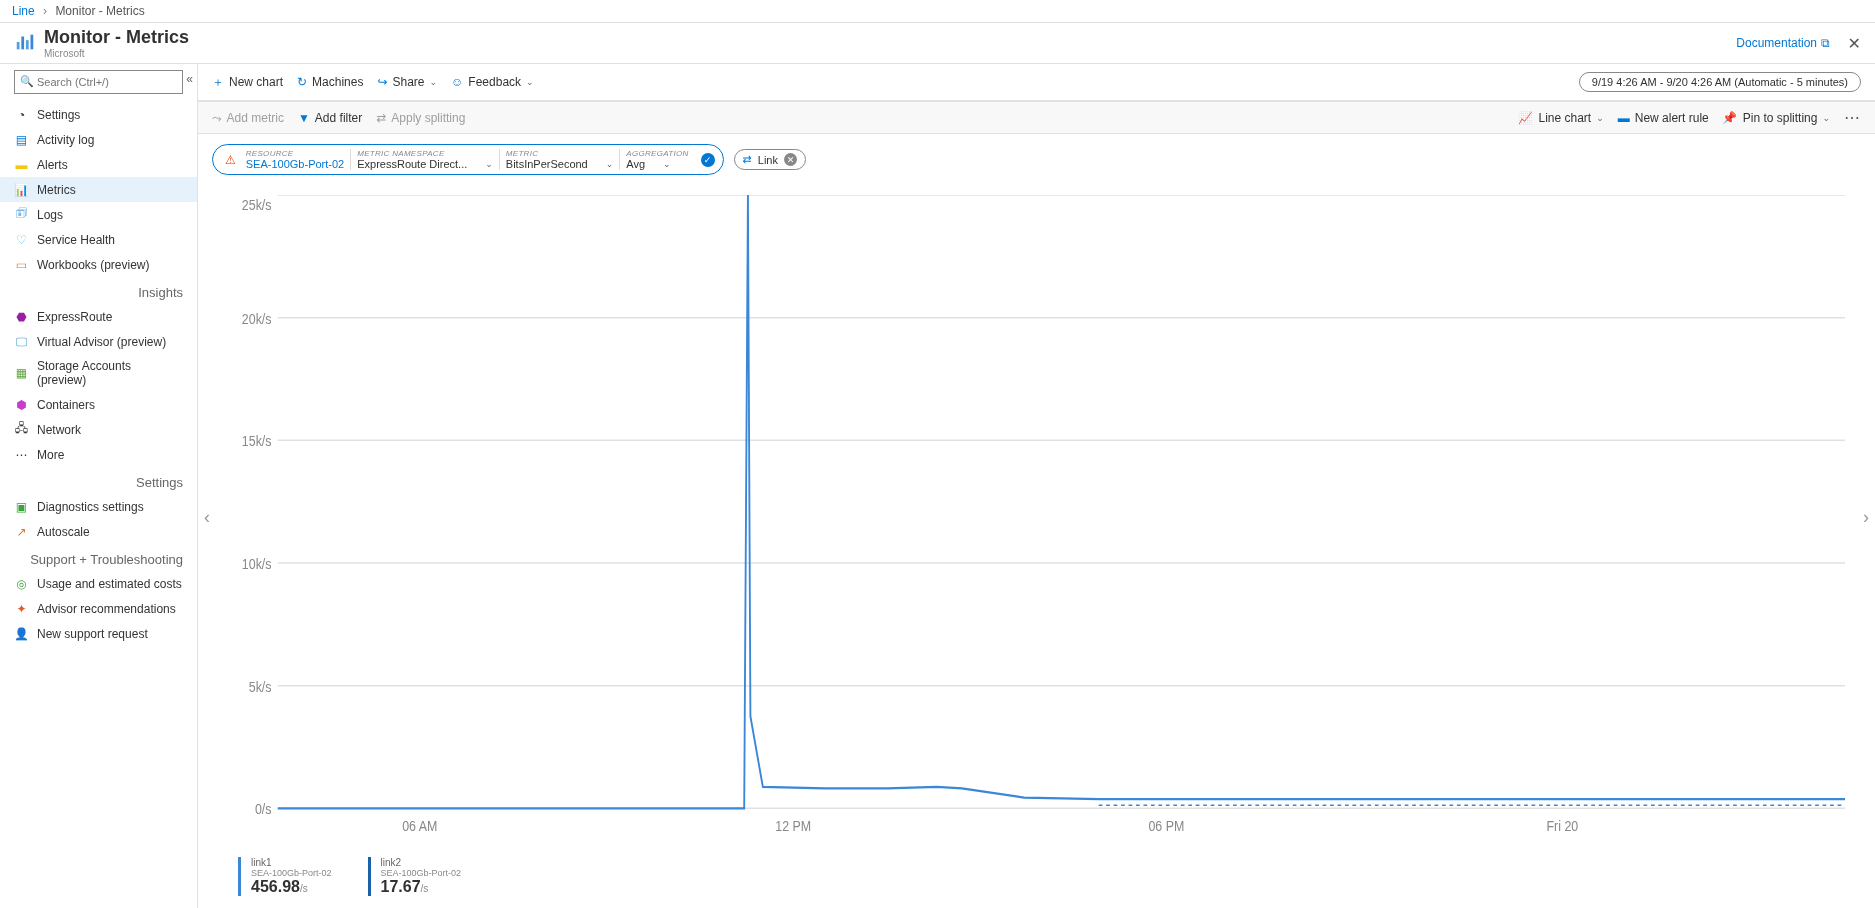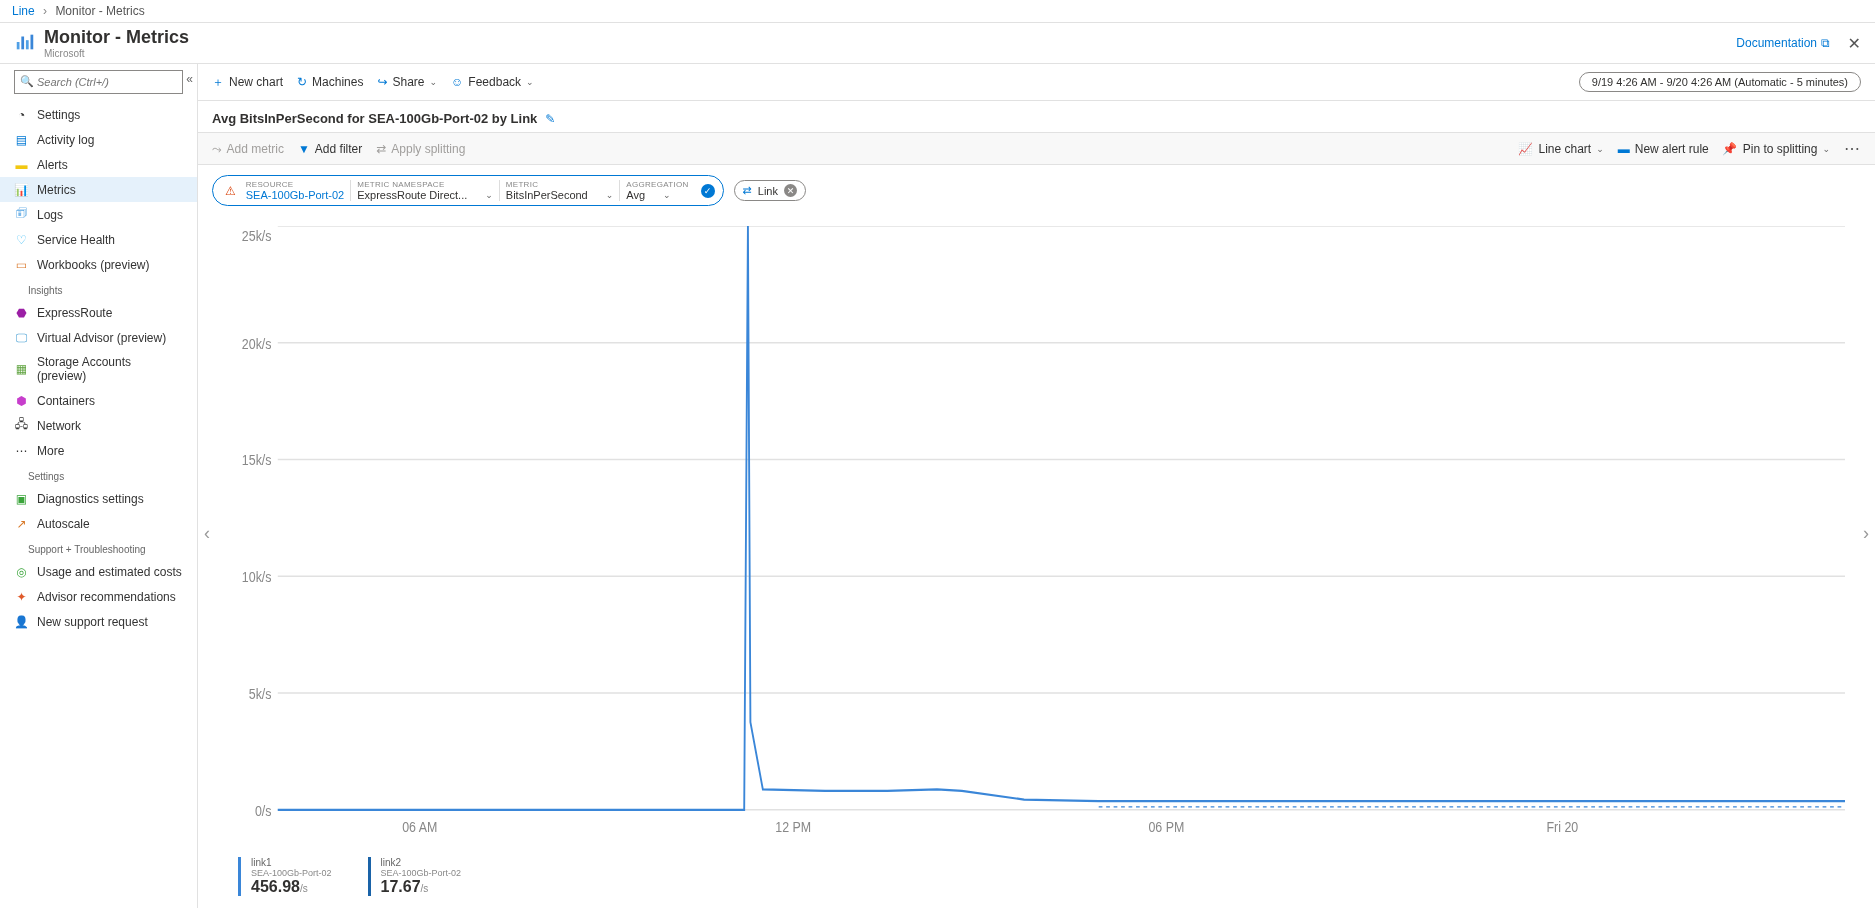--- a/index.html
+++ b/index.html
@@ -18,24 +18,24 @@
 .hdr-sub { font-size: 10px; color: #888; }
 .hdr-spacer { flex: 1; }
 .hdr-link { font-size: 12px; color: #0078d4; cursor: pointer; display: inline-flex; align-items: center; gap: 4px; }
 .hdr-close { margin-left: 18px; font-size: 16px; cursor: pointer; color: #555; }
 
 .body { display: flex; height: calc(100vh - 62px); }
 
 
 .side { width: 198px; border-right: 1px solid #e1e1e1; padding-top: 6px; overflow-y: auto; flex-shrink: 0; position: relative; }
 .searchwrap { padding: 0 14px 8px; position: relative; }
-.search { width: 100%; height: 24px; border: 1px solid #8a8886; padding: 0 6px 0 22px; font-size: 11px; font-style: italic; color: #888; }
+.search { width: 100%; height: 24px; border: 1px solid #8a8886; padding: 0 6px 0 22px; font-size: 11px; color: #888; }
 .searchwrap .mag { position: absolute; left: 20px; top: 5px; color: #888; font-size: 11px; }
 .side-collapse { position: absolute; right: 4px; top: 8px; font-size: 12px; color: #666; cursor: pointer; }
-.nav-group { font-size: 10px; color: #666; padding: 8px 28px 4px; }
+.nav-group { font-size: 13px; color: #666; padding: 8px 14px 4px; text-align: right; }
 .nav-item { display: flex; align-items: center; gap: 8px; padding: 5px 14px; cursor: pointer; font-size: 12px; color: #333; }
 .nav-item.active { background: #e5f1fb; }
 .nav-ico { width: 15px; height: 15px; display: inline-flex; align-items: center; justify-content: center; font-size: 12px; }
 
 
 .main { flex: 1; display: flex; flex-direction: column; overflow: hidden; }
 .toolbar { display: flex; align-items: center; gap: 14px; padding: 8px 14px; border-bottom: 1px solid #e1e1e1; }
 .tbtn { display: inline-flex; align-items: center; gap: 5px; font-size: 12px; cursor: pointer; color: #333; }
 .tbtn .ico { color: #0078d4; }
 .timepill { margin-left: auto; border: 1px solid #8a8886; border-radius: 12px; padding: 3px 12px; font-size: 11px; cursor: pointer; }
@@ -48,21 +48,21 @@
 .fbtn.dis { color: #a19f9d; }
 .fbtn.on { color: #333; }
 .fspacer { flex: 1; }
 
 
 .queryrow { display: flex; align-items: center; gap: 10px; padding: 10px 14px; }
 .qpill { display: inline-flex; align-items: center; border: 1px solid #0078d4; border-radius: 18px; padding: 4px 8px; gap: 0; }
 .qpill .warn { color: #d83b01; margin: 0 4px; }
 .qfield { display: flex; flex-direction: column; padding: 0 6px; border-left: 1px solid #ddd; }
 .qfield:first-of-type { border-left: none; }
-.qlabel { font-size: 8px; color: #888; text-transform: uppercase; letter-spacing: .3px; }
+.qlabel { font-size: 8px; color: #888; text-transform: uppercase; letter-spacing: .3px; font-style: italic; }
 .qval { font-size: 11px; display: inline-flex; align-items: center; gap: 4px; }
 .qval.link { color: #0078d4; }
 .qchev { color: #666; font-size: 9px; margin-left: 14px; }
 .qcheck { width: 14px; height: 14px; border-radius: 50%; background: #0078d4; color: #fff; font-size: 9px; display: inline-flex; align-items: center; justify-content: center; margin-left: 6px; }
 .linkpill { display: inline-flex; align-items: center; gap: 6px; border: 1px solid #8a8886; border-radius: 14px; padding: 3px 8px; font-size: 11px; cursor: pointer; }
 .linkpill .x { background: #8a8886; color: #fff; border-radius: 50%; width: 13px; height: 13px; display: inline-flex; align-items: center; justify-content: center; font-size: 9px; }
 
 
 .chartzone { flex: 1; position: relative; padding: 10px 30px; display: flex; }
 .navarrow { position: absolute; top: 50%; transform: translateY(-50%); font-size: 18px; color: #999; cursor: pointer; }
@@ -219,24 +219,20 @@
           <span style="font-size:9px;color:#666">⌄</span>
         </span>
       <span class="tbtn">
           <span class="ico">☺</span>
           <span>Feedback</span> 
           <span style="font-size:9px;color:#666">⌄</span>
         </span>
       <span class="timepill">9/19 4:26 AM - 9/20 4:26 AM (Automatic - 5 minutes)</span>
     </div>
 
-    <div class="chart-title-row">
-      <span class="chart-title">Avg BitsInPerSecond for SEA-100Gb-Port-02 by Link</span>
-      <span style="color:#0078d4;cursor:pointer">✎</span>
-    </div>
 
     <div class="filterbar">
       <span class="fbtn dis">
           <span>⤳</span>
           <span>Add metric</span>
         </span>
       <span class="fbtn on">
           <span style="color:#0078d4">▼</span>
           <span>Add filter</span>
         </span>

